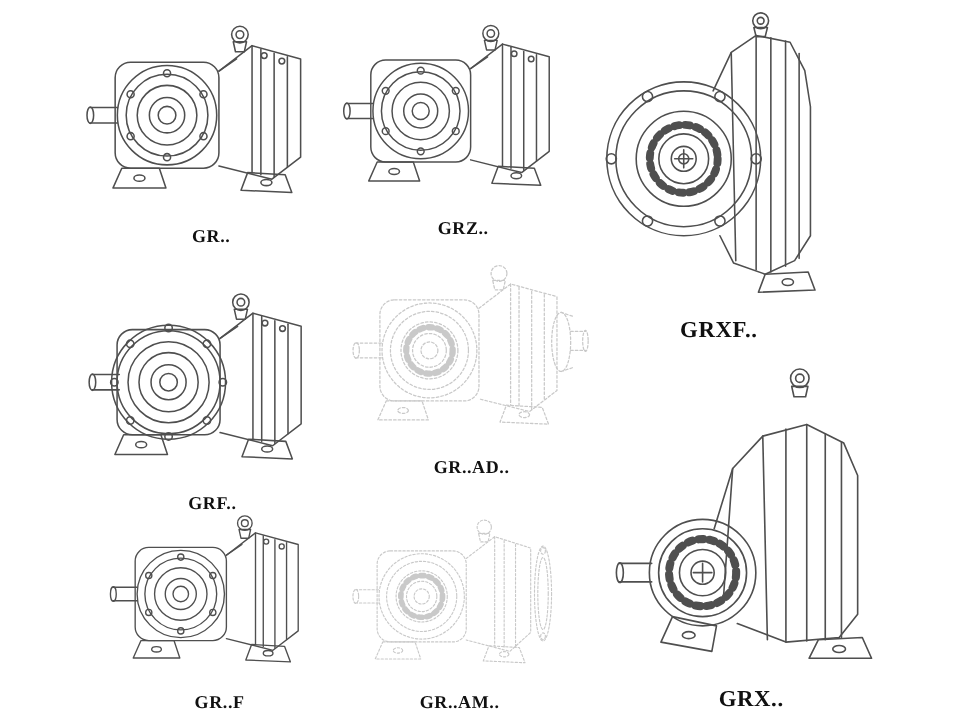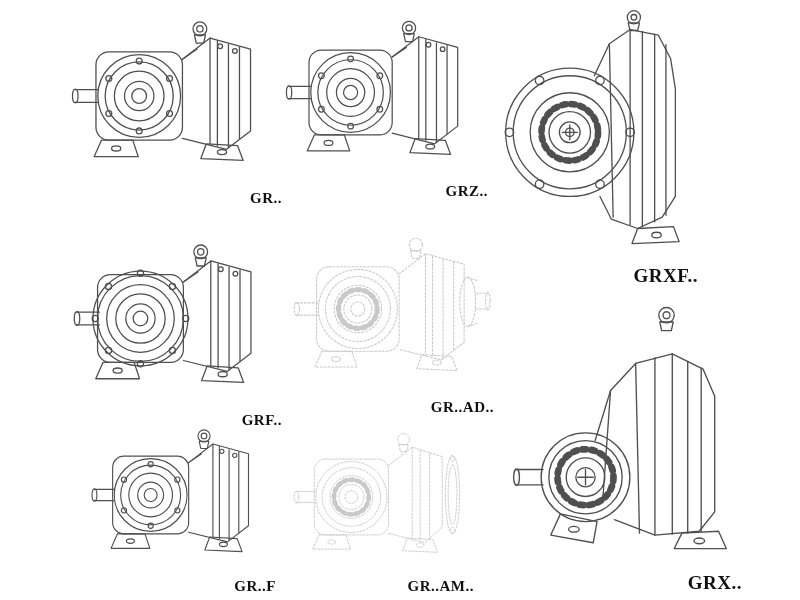--- a/index.html
+++ b/index.html
@@ -7,21 +7,21 @@
   body {
     position: relative;
     background: var(--bg, #ffffff);
     font-family: "Liberation Serif", "DejaVu Serif", serif;
     overflow: hidden;
   }
   .cell {
     position: absolute;
     display: flex;
     flex-direction: column;
-    align-items: flex-end;
+    align-items: center;
   }
   .drawing { display: block; }
   .drawing.solid { color: var(--line, #4f4f4f); }
   .drawing.faded { color: var(--faded, #c9c9c9); stroke-dasharray: 2.4 2; }
   .label {
     margin-top: 2px;
     font-weight: bold;
     font-size: 15px;
     letter-spacing: 0.5px;
     color: var(--label, #101010);
@@ -245,21 +245,21 @@
   <figcaption class="label lg">GRXF..</figcaption>
 </figure>
 
 <figure class="cell" style="left:72px;top:227px;width:210px">
   <svg class="drawing solid" width="210" height="183" viewBox="0 0 230 200">
       <use href="#sym-flange"></use>
     </svg>
   <figcaption class="label">GRF..</figcaption>
 </figure>
 
-<figure class="cell" style="left:292px;top:221px;width:202px">
+<figure class="cell" style="left:292px;top:204px;width:202px">
   <svg class="drawing faded" width="202" height="176" viewBox="0 0 230 200">
       <use href="#sym-adapter"></use>
     </svg>
   <figcaption class="label">GR..AD..</figcaption>
 </figure>
 
 <figure class="cell" style="left:90px;top:414px;width:186px">
   <svg class="drawing solid" width="186" height="162" viewBox="0 0 230 200">
       <use href="#sym-inline"></use>
     </svg>

